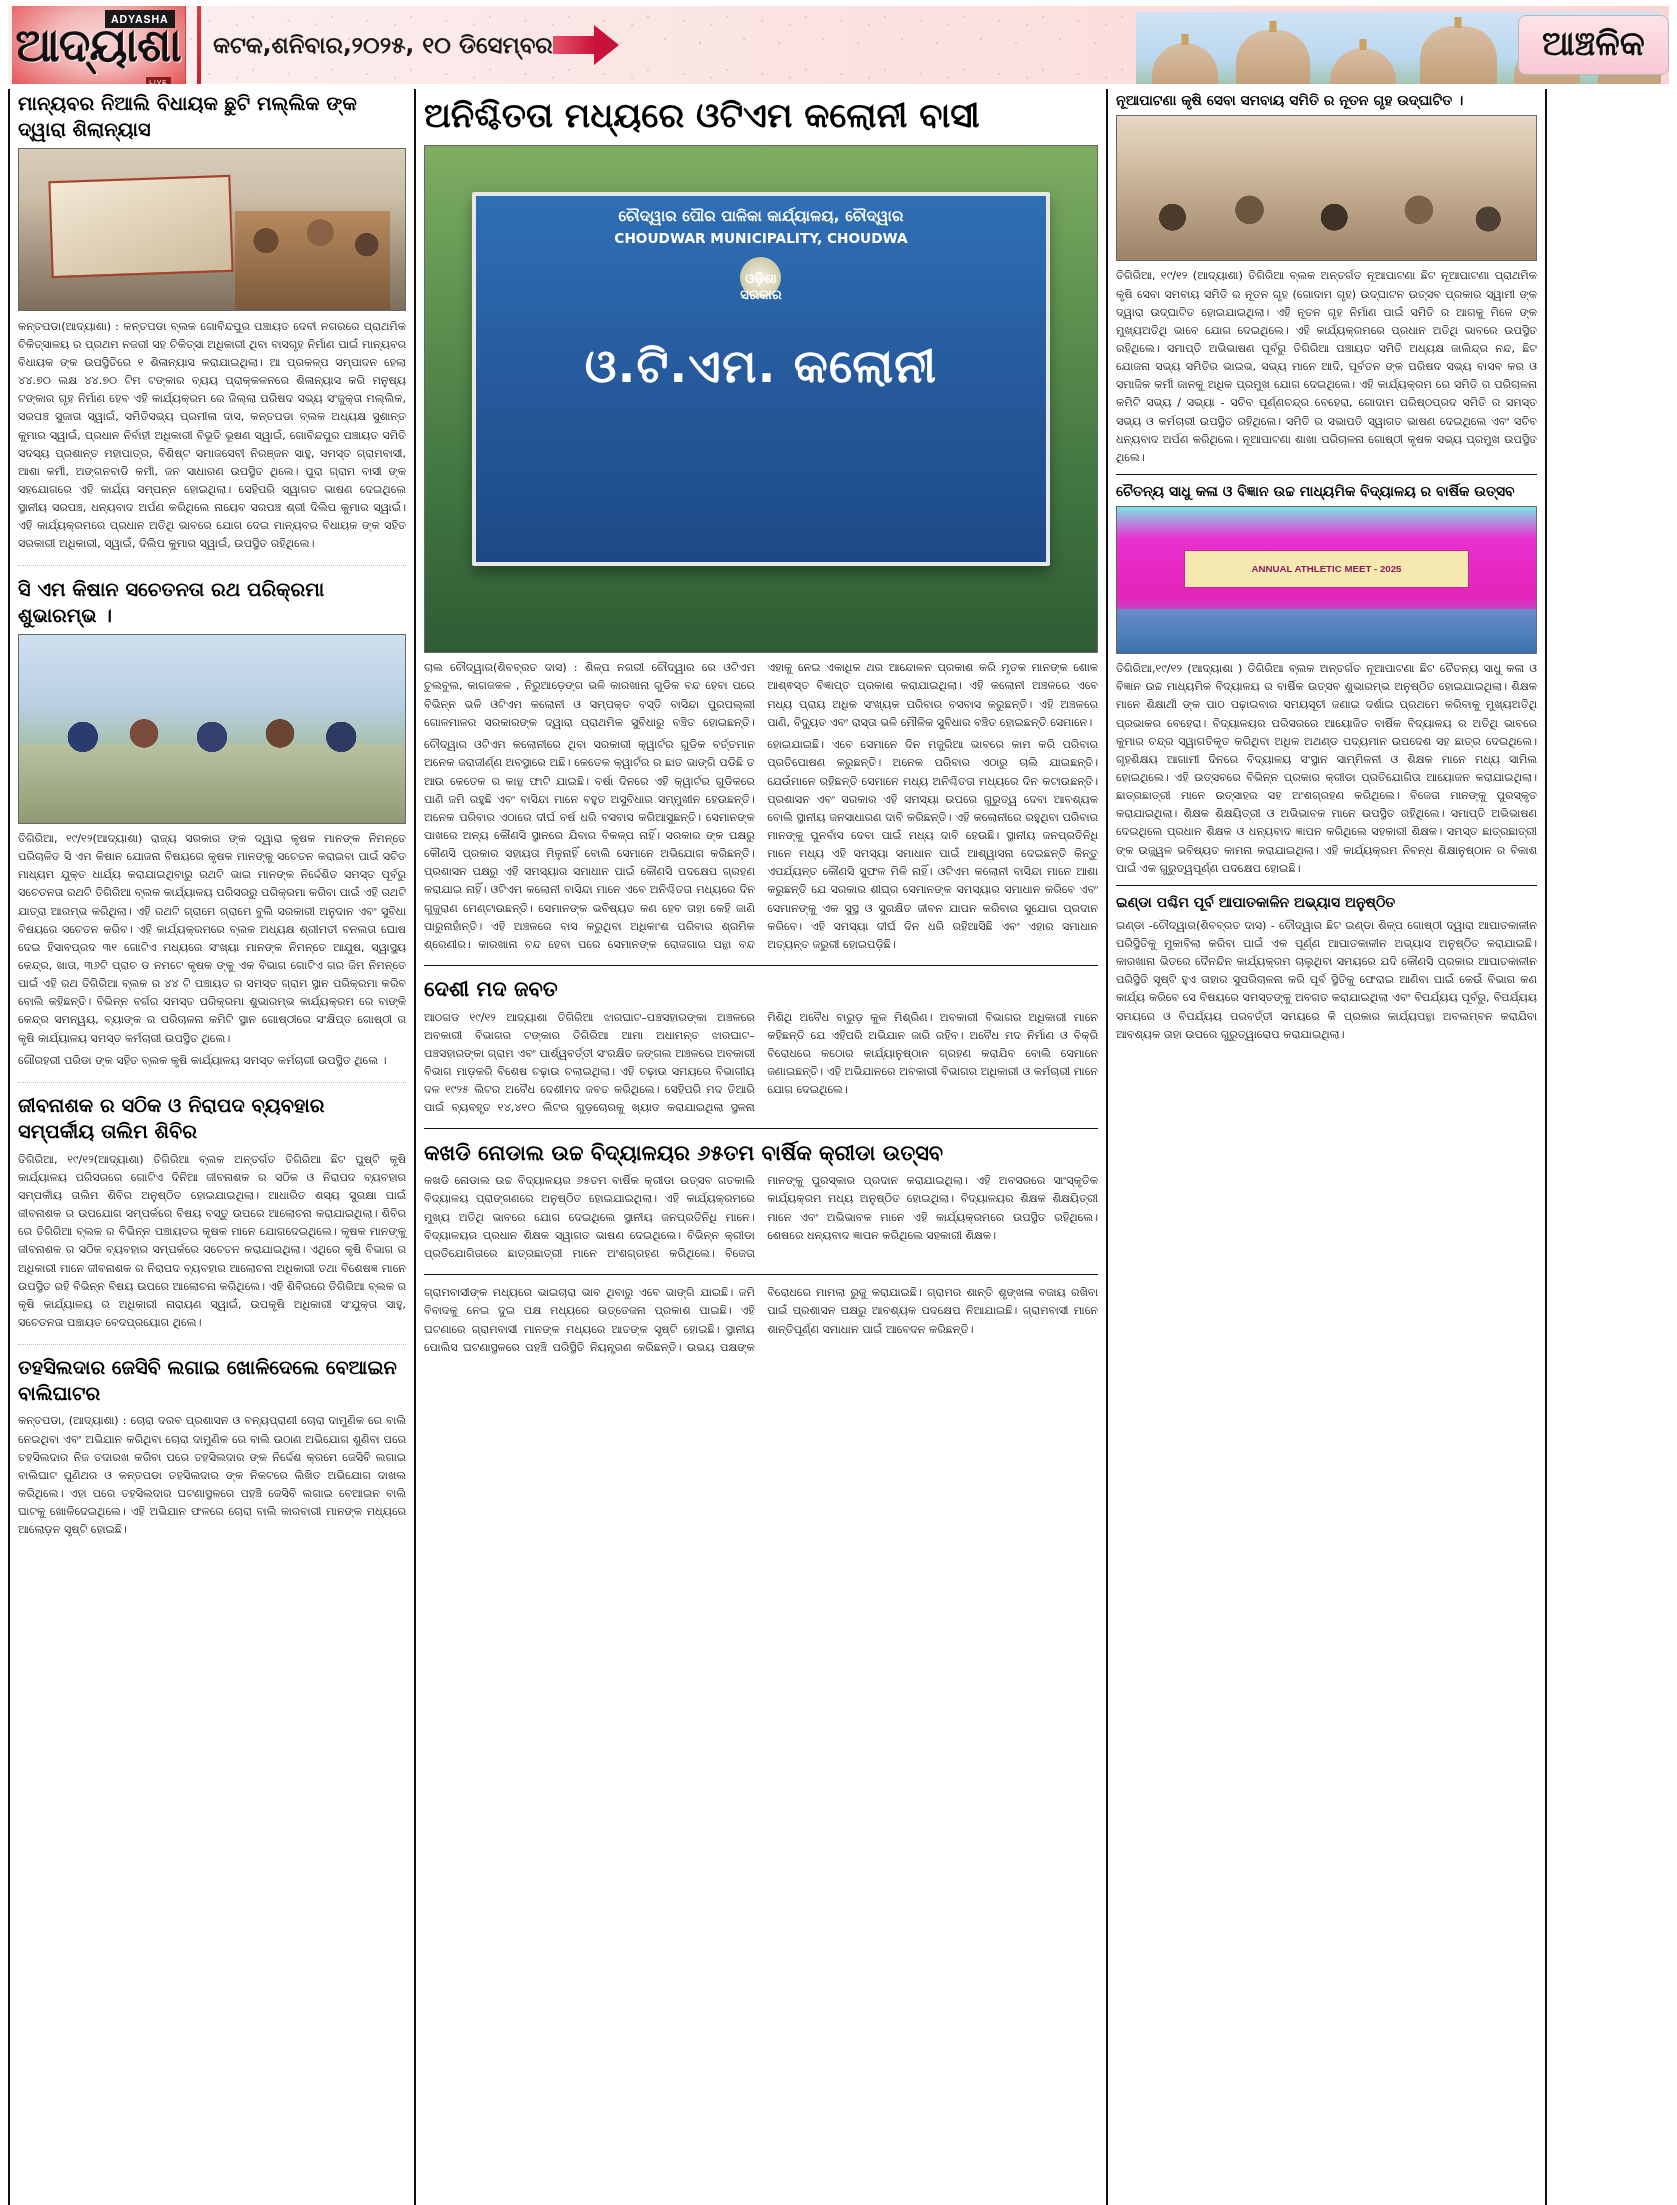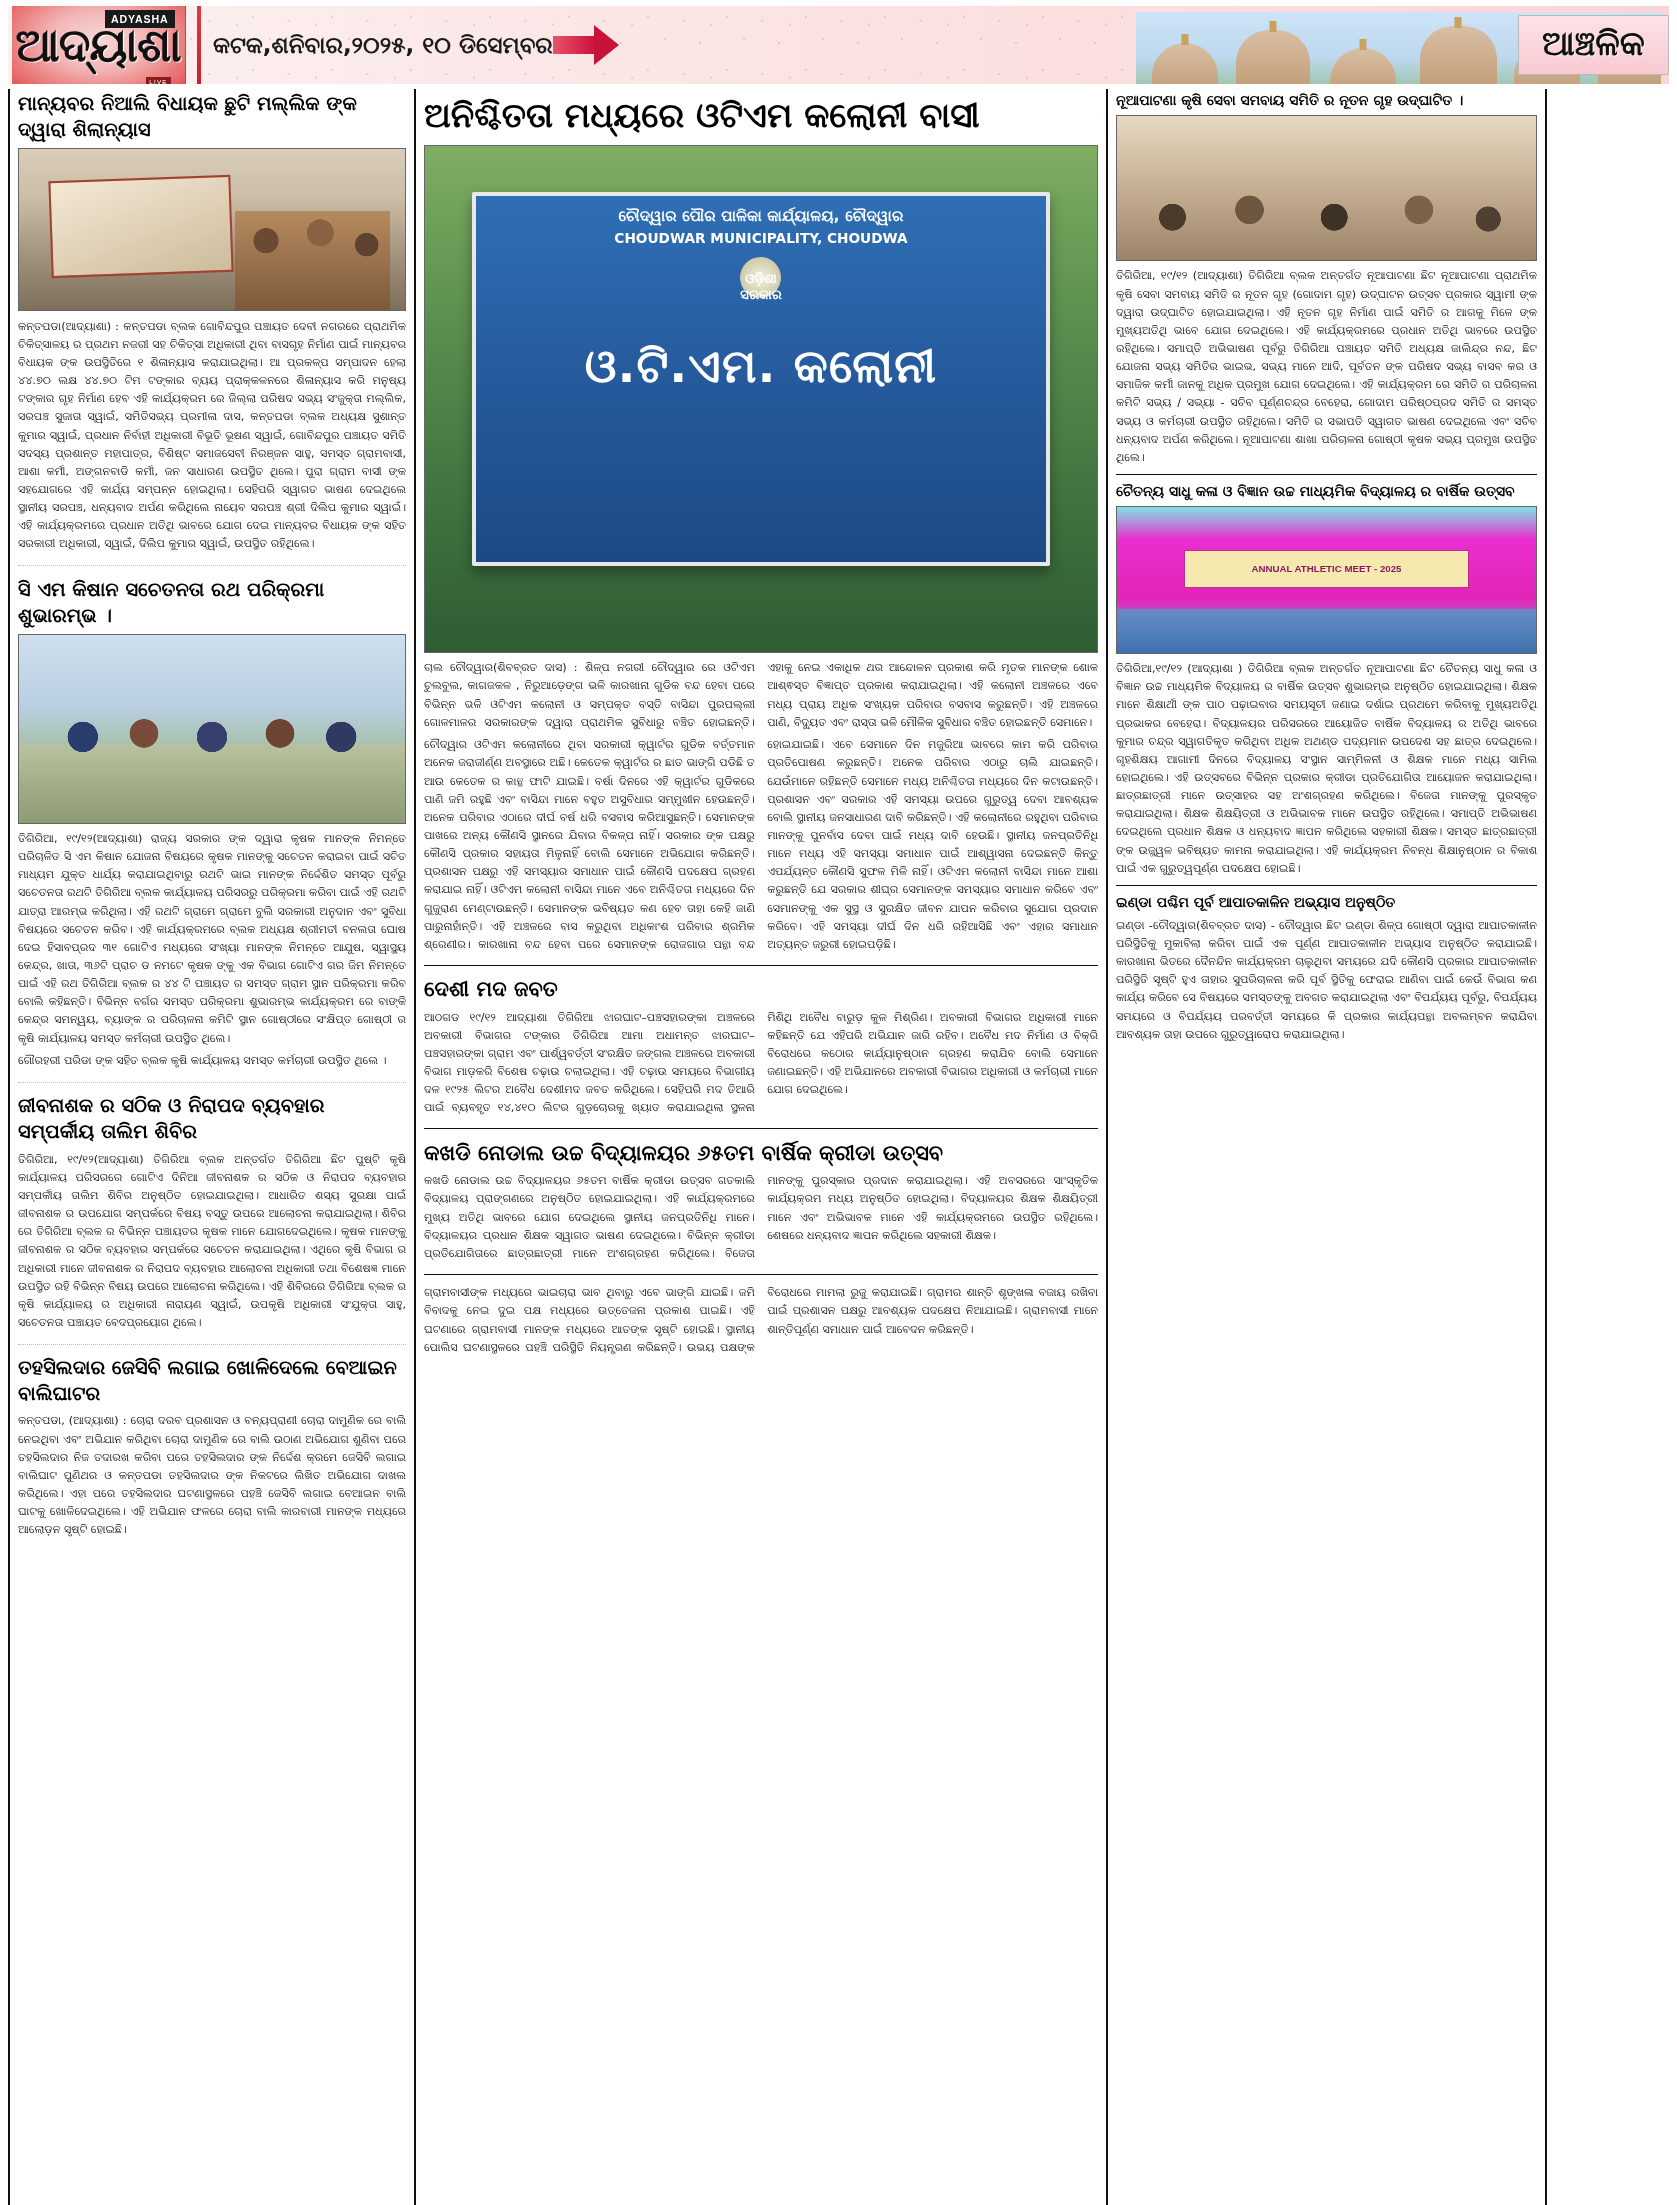--- a/index.html
+++ b/index.html
@@ -86,21 +86,21 @@
     white-space: nowrap;
     position: relative;
     z-index: 2;
   }
   .section-badge {
     margin-left: auto;
     position: relative;
     z-index: 3;
     background: linear-gradient(180deg,#fde3e6,#f9c9d2);
     border: 1.3px solid #b9b9b9;
-    border-radius: 1px;
+    border-radius: 8px;
     padding: 7px 23px 9.7px 23px;
     font-family: "DejaVu Sans", sans-serif;
     font-weight: 700;
     font-size: 34px;
     color: #111;
     text-shadow: 0.9px 0.9px 0 rgba(255,255,255,.85);
     white-space: nowrap;
   }
   .badge-arrow {
     width: 66px; height: 41px;

